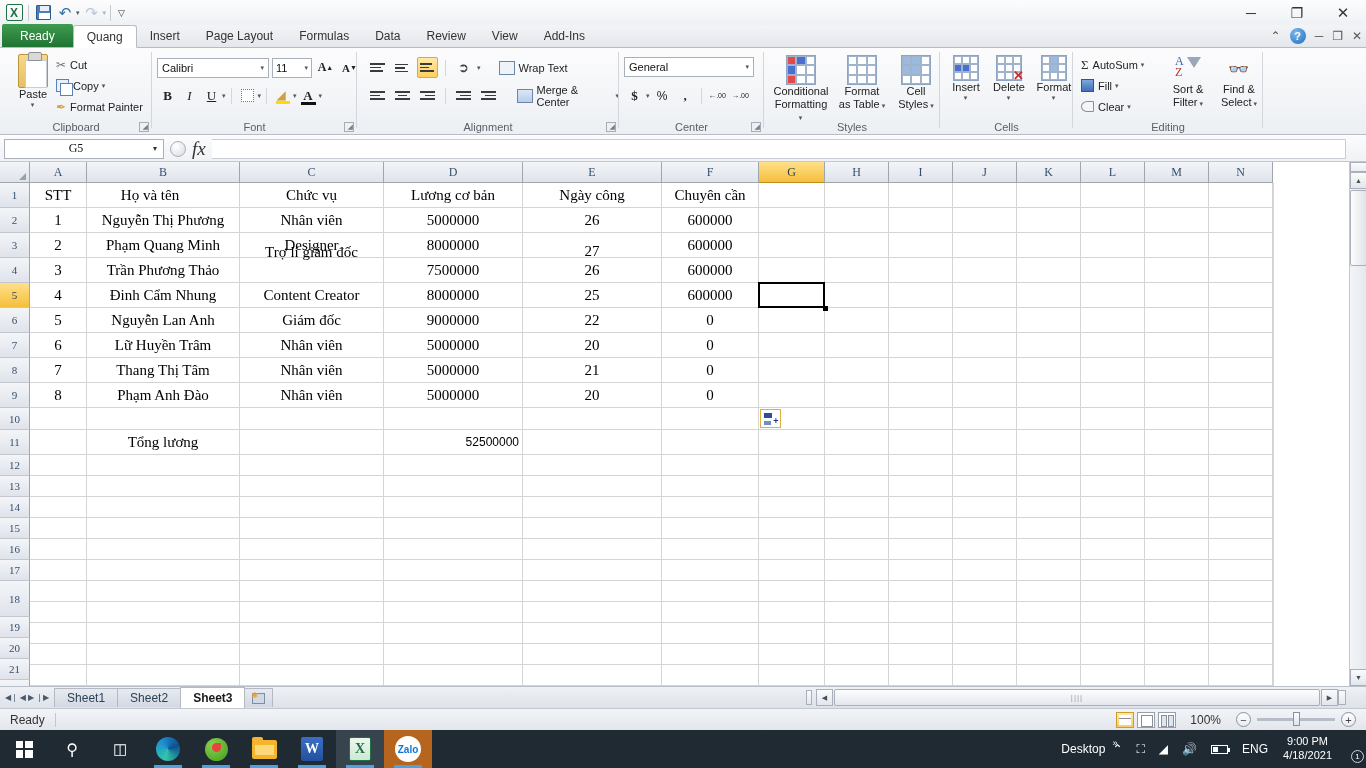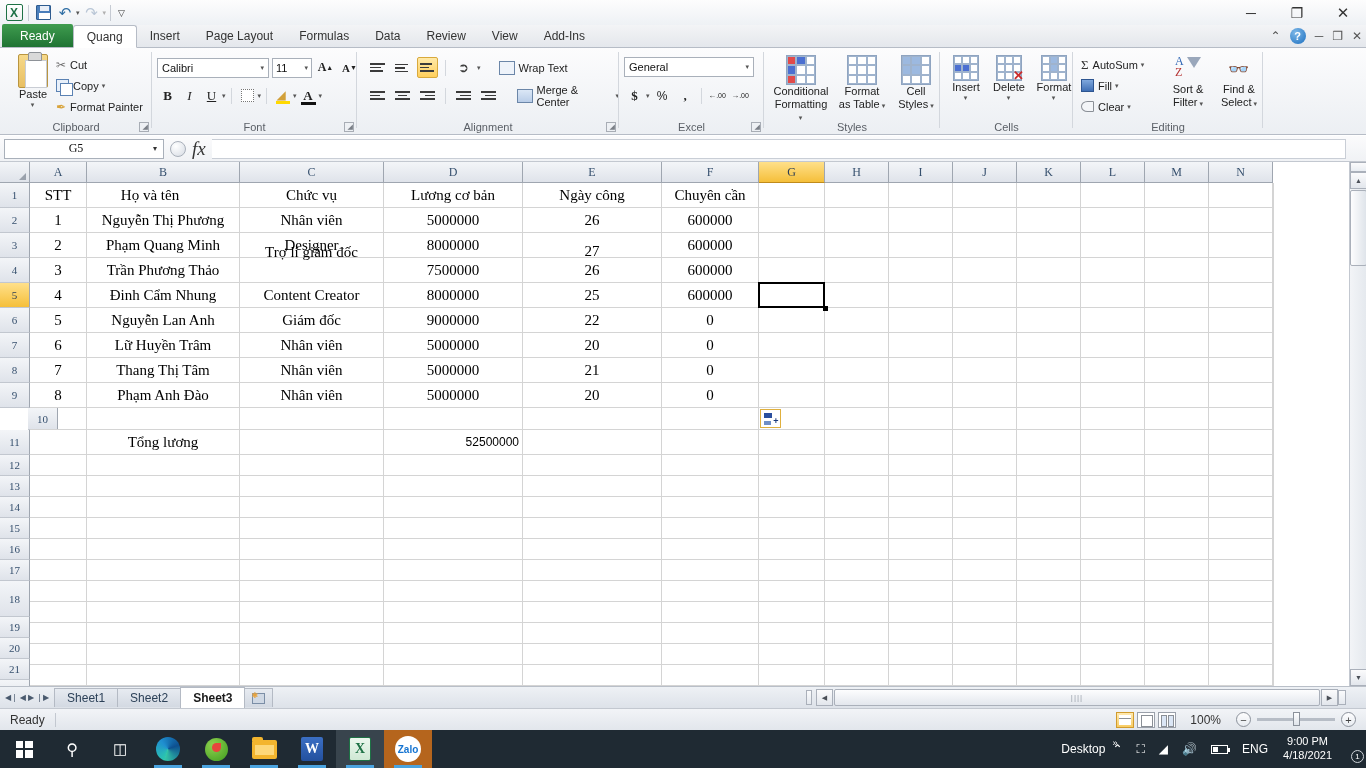--- a/index.html
+++ b/index.html
@@ -591,21 +591,21 @@
       </div>
       <div style="position:absolute;left:5px;top:37px;display:flex;align-items:center;gap:2px;">
         <div class="fbtn serif" style="font-weight:bold">$</div>
         <span class="tiny-tri">▾</span>
         <div class="fbtn">%</div>
         <div class="fbtn serif" style="font-weight:bold">,</div>
         <div class="grp-sep" style="position:relative;top:0;height:16px;margin:0 3px;"></div>
         <div class="fbtn" style="font-size:8px">←<span style="font-size:7px">.00</span></div>
         <div class="fbtn" style="font-size:8px">→<span style="font-size:7px">.00</span></div>
       </div>
-      <div class="grp-label">Excel</div>
+      <div class="grp-label">Center</div>
       <div class="dlg-launch">◢</div>
       <div class="grp-sep" style="left:144px;"></div>
     </div>
 
     <div class="grp" style="left:764px;width:176px;">
       <div style="position:absolute;left:8px;top:7px;display:flex;gap:6px;">
         <div class="bigbtn" style="width:58px">
           <div class="stylico">
               <div class="grid3">
                 <div style="background:#e14b4b"></div>
@@ -795,21 +795,21 @@
     <div class="rowhdr" id="rowhdr">
         <div class="rh" style="height: 25px;">1</div>
         <div class="rh" style="height: 25px;">2</div>
         <div class="rh" style="height: 25px;">3</div>
         <div class="rh" style="height: 25px;">4</div>
         <div class="rh sel" style="height: 25px;">5</div>
         <div class="rh" style="height: 25px;">6</div>
         <div class="rh" style="height: 25px;">7</div>
         <div class="rh" style="height: 25px;">8</div>
         <div class="rh" style="height: 25px;">9</div>
-        <div class="rh" style="height: 22px; margin-left: 28px;">10</div>
+        <div class="rh" style="height: 22px;">10</div>
         <div class="rh" style="height: 25px;">11</div>
         <div class="rh" style="height: 21px;">12</div>
         <div class="rh" style="height: 21px;">13</div>
         <div class="rh" style="height: 21px;">14</div>
         <div class="rh" style="height: 21px;">15</div>
         <div class="rh" style="height: 21px;">16</div>
         <div class="rh" style="height: 21px;">17</div>
         <div class="rh" style="height: 36px;">18</div>
         <div class="rh" style="height: 21px;">19</div>
         <div class="rh" style="height: 21px;">20</div>

